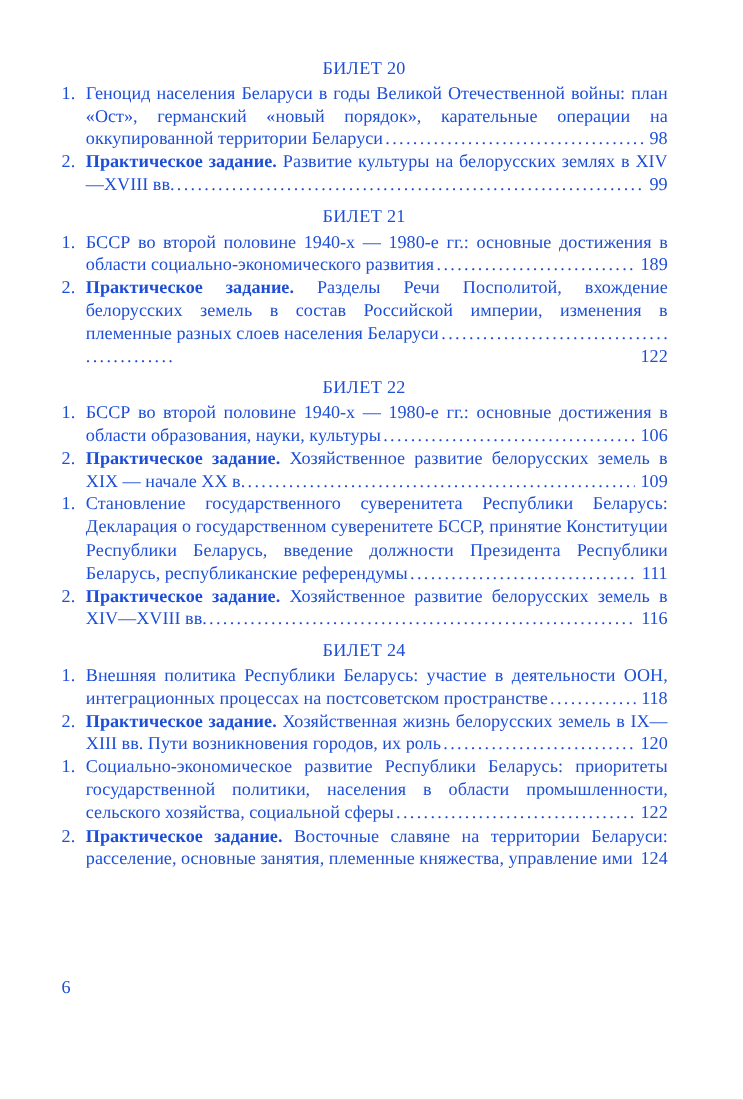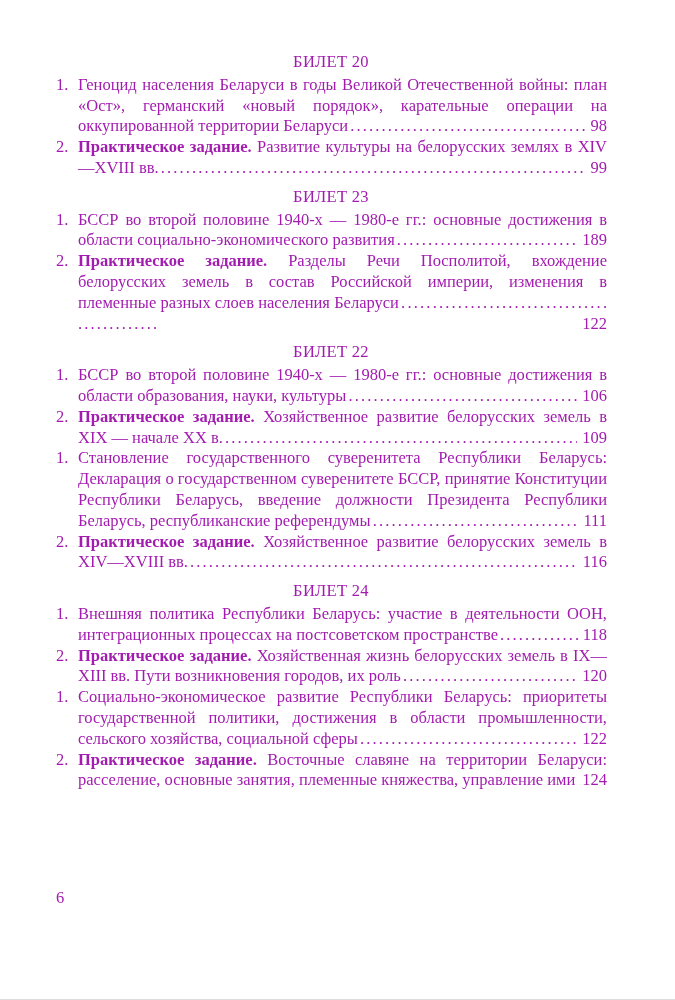--- a/index.html
+++ b/index.html
@@ -6,21 +6,21 @@
   html, body { background: #ffffff; }
   .page {
     position: relative;
     width: 675px;
     height: 1000px;
     background: #ffffff;
     overflow: hidden;
     font-family: "Liberation Serif", "DejaVu Serif", serif;
     font-size: 16.5px;
     line-height: 20.8px;
-    color: #a21caf;
+    color: #1d4ed8;
     border-bottom: 1px solid #dcdcdc;
   }
   .content {
     position: absolute;
     left: 55px;
     top: 52px;
     width: 552px;
   }
   .sec-title {
     font-size: 16.5px;
@@ -62,21 +62,21 @@
 <div class="page">
   <div class="content">
 
     <div class="section">
       <h2 class="sec-title">БИЛЕТ 20</h2>
       <p class="entry"><span class="num">1.</span><span class="bold"></span><span>Геноцид населения Беларуси в годы Великой Отечественной войны: план «Ост», германский «новый порядок», карательные операции на оккупированной территории Беларуси</span><span class="leader"> . . . . . . . . . . . . . . . . . . . . . . . . . . . . . . . . . . . . . . . . .</span><span class="pg">98</span></p>
       <p class="entry"><span class="num">2.</span><span class="bold">Практическое задание.</span><span> Развитие культуры на белорусских землях в XIV—XVIII вв.</span><span class="leader"> . . . . . . . . . . . . . . . . . . . . . . . . . . . . . . . . . . . . . . . . . . . . . . . . . . . . . . . . . . . . . . . . . . . . . . .</span><span class="pg">99</span></p>
     </div>
 
     <div class="section">
-      <h2 class="sec-title">БИЛЕТ 23</h2>
+      <h2 class="sec-title">БИЛЕТ 21</h2>
       <p class="entry"><span class="num">1.</span><span class="bold"></span><span>БССР во второй половине 1940-х — 1980-е гг.: основные достижения в области социально-экономического развития</span><span class="leader"> . . . . . . . . . . . . . . . . . . . . . . . . . . . . . . . . .</span><span class="pg">189</span></p>
       <p class="entry"><span class="num">2.</span><span class="bold">Практическое задание.</span><span> Разделы Речи Посполитой, вхождение белорусских земель в состав Российской империи, изменения в племенные разных слоев населения Беларуси</span><span class="leader"> . . . . . . . . . . . . . . . . . . . . . . . . . . . . . . . . . . . . . . . . . . . . . .</span><span class="pg">122</span></p>
     </div>
 
     <div class="section">
       <h2 class="sec-title">БИЛЕТ 22</h2>
       <p class="entry"><span class="num">1.</span><span class="bold"></span><span>БССР во второй половине 1940-х — 1980-е гг.: основные достижения в области образования, науки, культуры</span><span class="leader"> . . . . . . . . . . . . . . . . . . . . . . . . . . . . . . . . . . . . . . . . .</span><span class="pg">106</span></p>
       <p class="entry"><span class="num">2.</span><span class="bold">Практическое задание.</span><span> Хозяйственное развитие белорусских земель в XIX — начале XX в.</span><span class="leader"> . . . . . . . . . . . . . . . . . . . . . . . . . . . . . . . . . . . . . . . . . . . . . . . . . . . . . . . . . . . . .</span><span class="pg">109</span></p>
     </div>
 
@@ -85,20 +85,20 @@
       <p class="entry"><span class="num">2.</span><span class="bold">Практическое задание.</span><span> Хозяйственное развитие белорусских земель в XIV—XVIII вв.</span><span class="leader"> . . . . . . . . . . . . . . . . . . . . . . . . . . . . . . . . . . . . . . . . . . . . . . . . . . . . . . . . . . . . . . . . . . .</span><span class="pg">116</span></p>
     </div>
 
     <div class="section">
       <h2 class="sec-title">БИЛЕТ 24</h2>
       <p class="entry"><span class="num">1.</span><span class="bold"></span><span>Внешняя политика Республики Беларусь: участие в деятельности ООН, интеграционных процессах на постсоветском пространстве</span><span class="leader"> . . . . . . . . . . . . . . . . .</span><span class="pg">118</span></p>
       <p class="entry"><span class="num">2.</span><span class="bold">Практическое задание.</span><span> Хозяйственная жизнь белорусских земель в IX—XIII вв. Пути возникновения городов, их роль</span><span class="leader"> . . . . . . . . . . . . . . . . . . . . . . . . . . . . . . . .</span><span class="pg">120</span></p>
     </div>
 
     <div class="section">
-      <p class="entry"><span class="num">1.</span><span class="bold"></span><span>Социально-экономическое развитие Республики Беларусь: приоритеты государственной политики, достижения в области промышленности, сельского хозяйства, социальной сферы</span><span class="leader"> . . . . . . . . . . . . . . . . . . . . . . . . . . . . . . . . . . . . . . .</span><span class="pg">122</span></p>
+      <p class="entry"><span class="num">1.</span><span class="bold"></span><span>Социально-экономическое развитие Республики Беларусь: приоритеты государственной политики, населения в области промышленности, сельского хозяйства, социальной сферы</span><span class="leader"> . . . . . . . . . . . . . . . . . . . . . . . . . . . . . . . . . . . . . . .</span><span class="pg">122</span></p>
       <p class="entry"><span class="num">2.</span><span class="bold">Практическое задание.</span><span> Восточные славяне на территории Беларуси: расселение, основные занятия, племенные княжества, управление ими</span><span class="leader"> . . . . .</span><span class="pg">124</span></p>
     </div>
 
   </div>
 
   <div class="folio">6</div>
 </div>
 
 </body></html>

